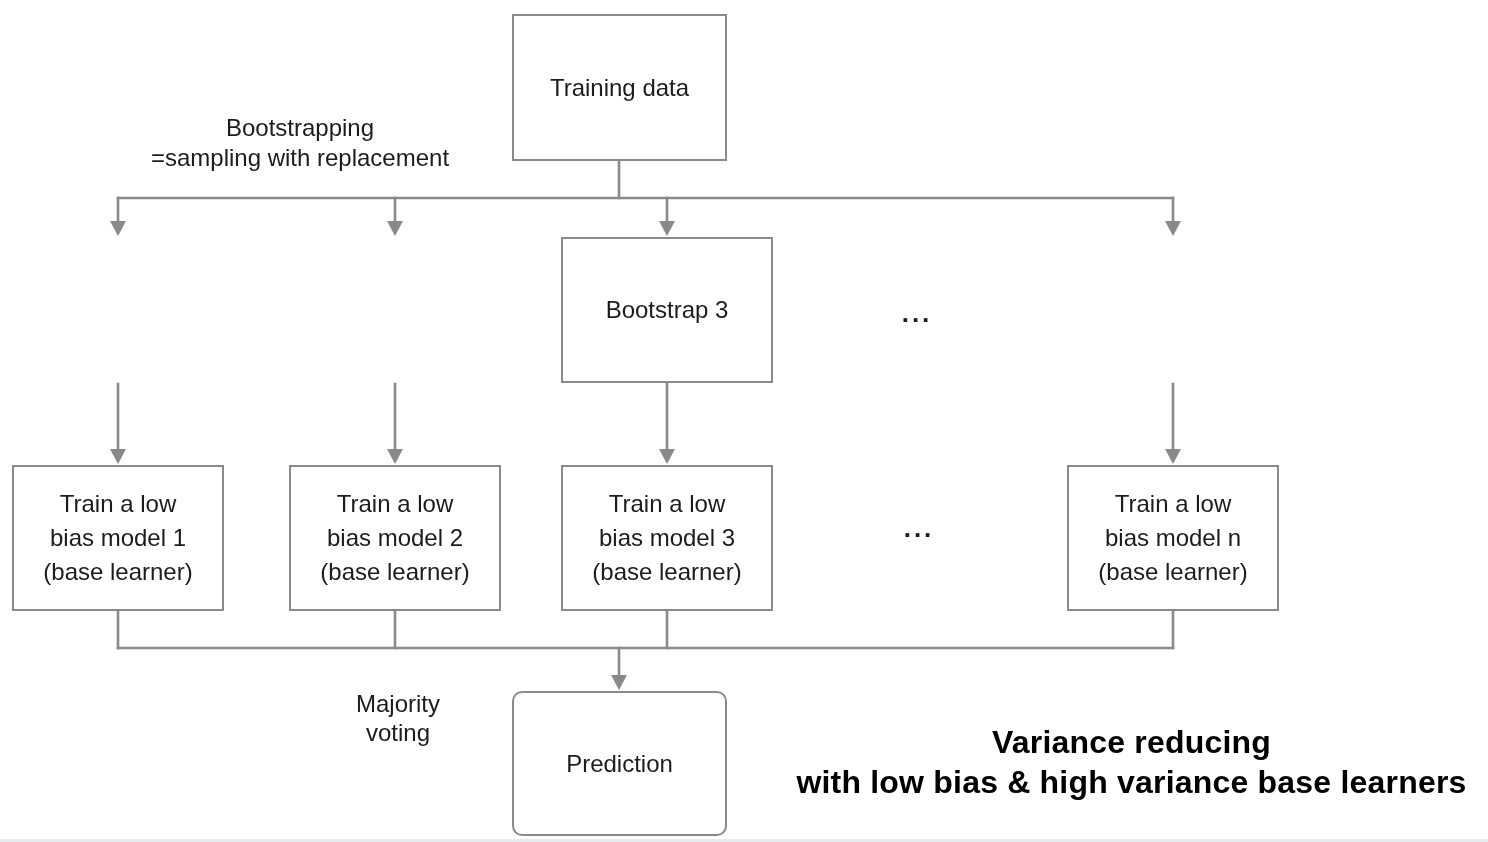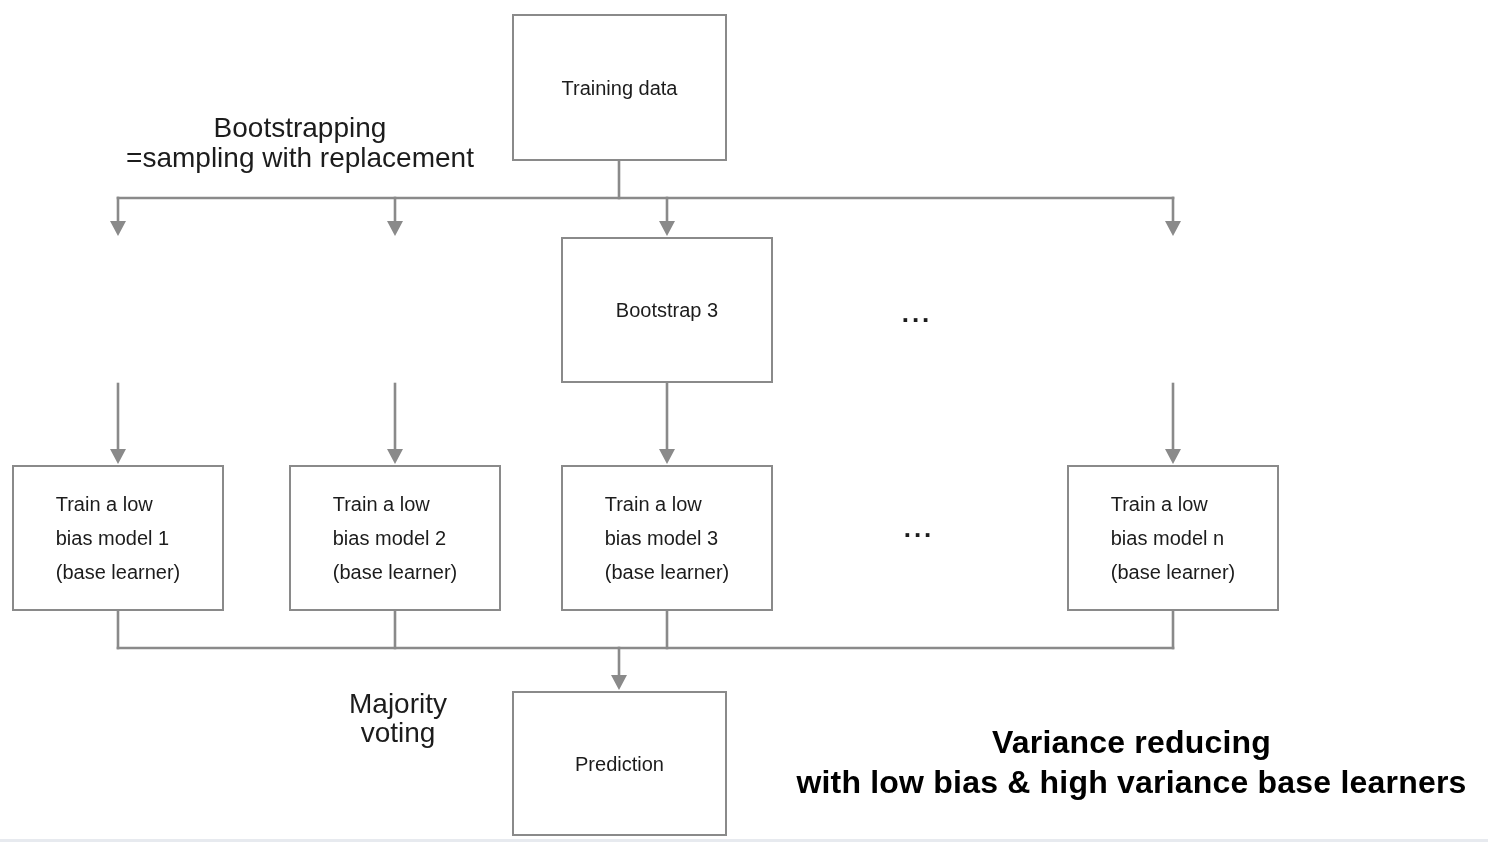--- a/index.html
+++ b/index.html
@@ -32,40 +32,41 @@
     stroke-linecap: square;
   }
   .ahead { fill: var(--line); stroke: none; }
   .box {
     position: absolute;
     border: 2px solid var(--box-border);
     background: var(--background);
     display: flex;
     align-items: center;
     justify-content: center;
+    text-align: center;
     color: var(--text);
-    font-size: 20px;
+    font-size: 24px;
     line-height: 34px;
     white-space: pre-line;
   }
   .node-training   { left: 512px; top: 14px;  width: 215px; height: 147px; }
   .node-b1         { left: 12px;   top: 237px; width: 212px; height: 146px; }
   .node-b2         { left: 289px;  top: 237px; width: 212px; height: 146px; }
   .node-b3         { left: 561px;  top: 237px; width: 212px; height: 146px; }
   .node-bn         { left: 1067px; top: 237px; width: 212px; height: 146px; }
   .node-m1         { left: 12px;   top: 465px; width: 212px; height: 146px; }
   .node-m2         { left: 289px;  top: 465px; width: 212px; height: 146px; }
   .node-m3         { left: 561px;  top: 465px; width: 212px; height: 146px; }
   .node-mn         { left: 1067px; top: 465px; width: 212px; height: 146px; }
-  .node-prediction { left: 512px;  top: 691px; width: 215px; height: 145px; }
+  .node-prediction { left: 512px;  top: 691px; width: 215px; height: 145px; border-radius: 10px; }
   .note {
     position: absolute;
     text-align: center;
     color: var(--text);
-    font-size: 28px;
+    font-size: 24px;
     line-height: 30px;
     white-space: pre-line;
   }
   .note-bootstrapping { left: 105px; top: 113px; width: 390px; }
   .note-majority      { left: 323px; top: 689px; width: 150px; line-height: 29px; }
   .ellipsis {
     position: absolute;
     width: 90px;
     text-align: center;
     color: var(--text);

